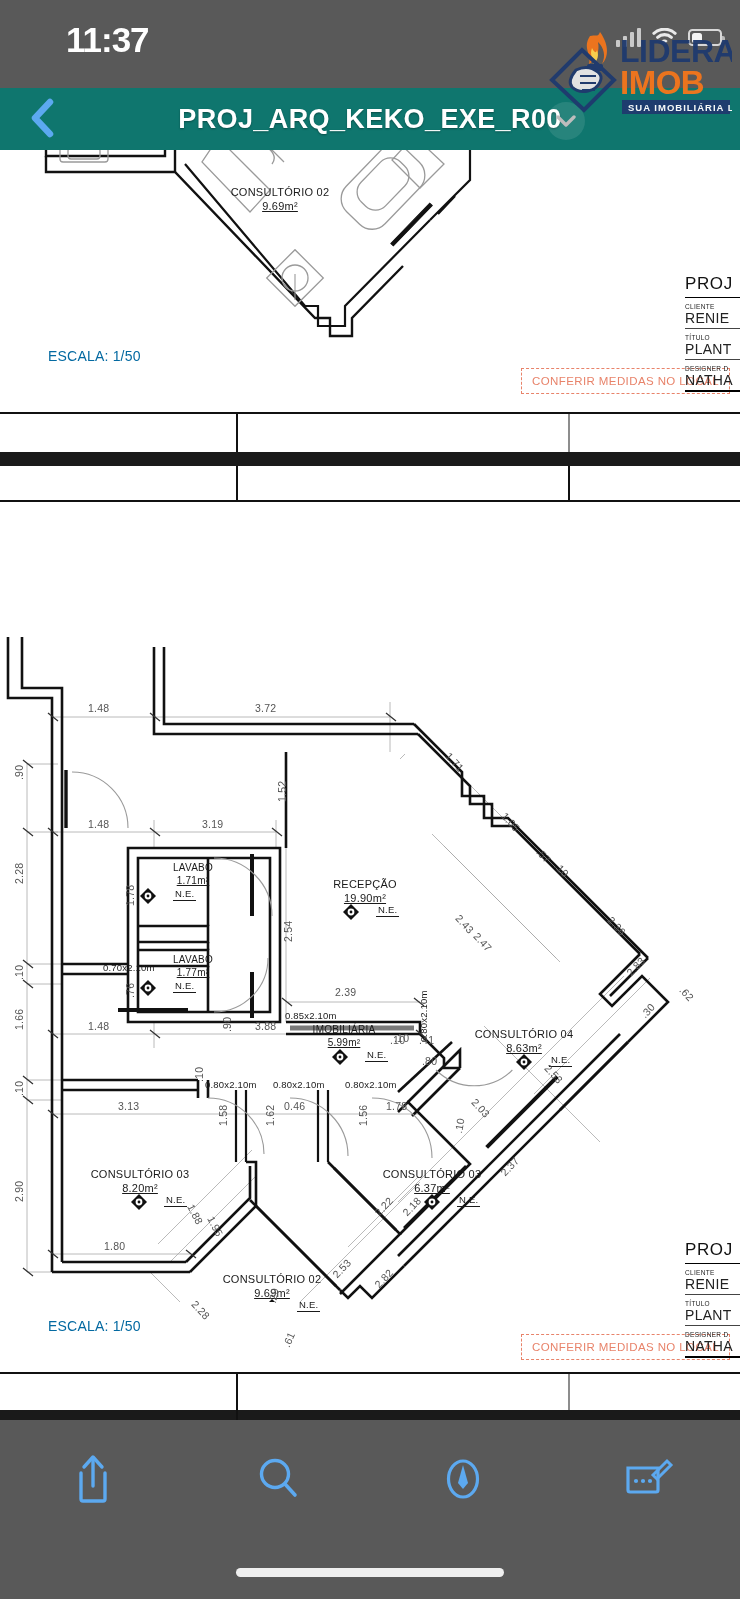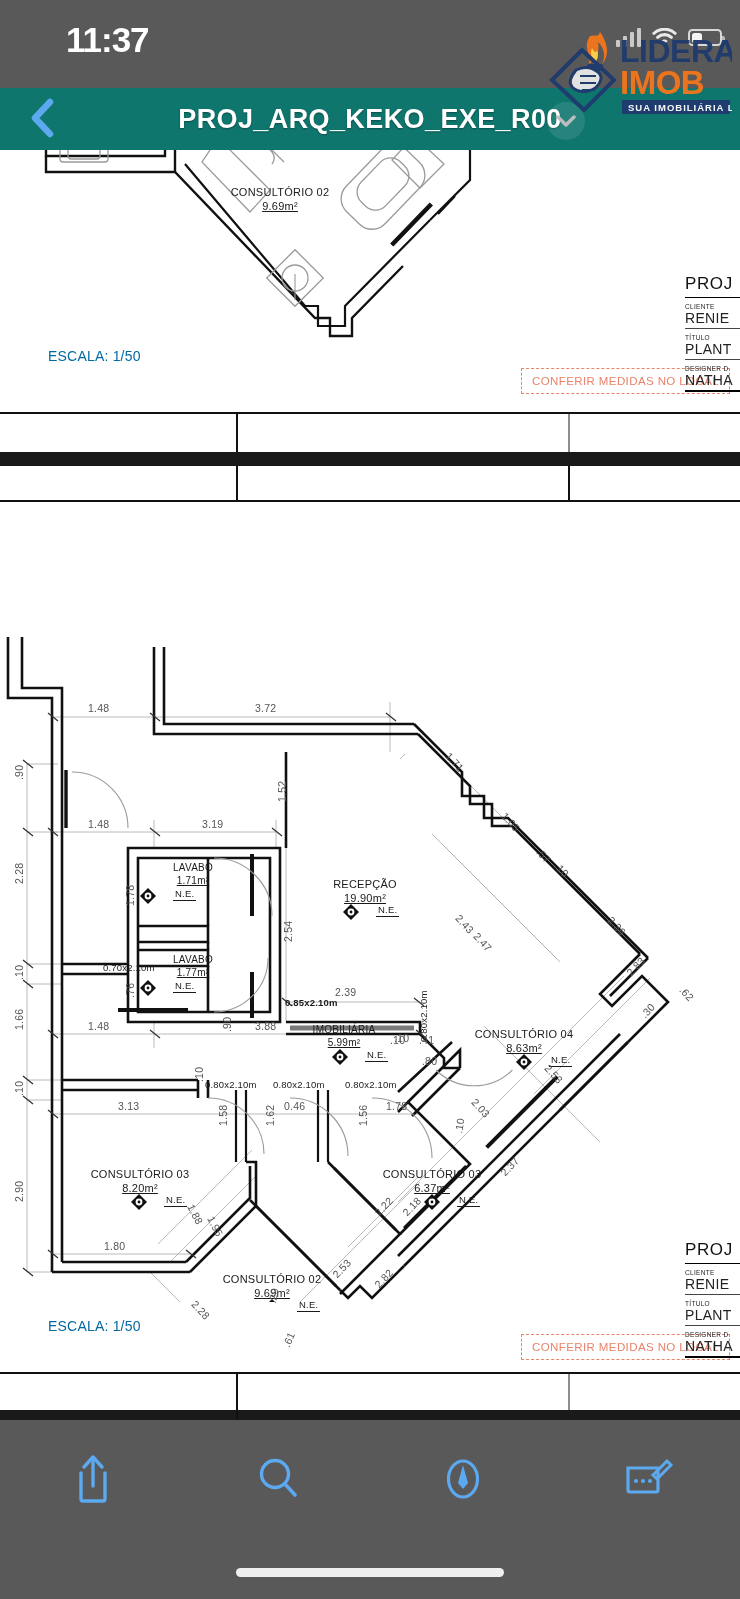--- a/index.html
+++ b/index.html
@@ -497,21 +497,21 @@
         <div class="nm">CONSULTÓRIO 04</div>
         <div class="ar">8.63m²</div>
       </div>
       <div class="ne" style="left:534px;top:552px;">
           <div class="sym"></div>
           <div class="txt">N.E.</div>
         </div>
 
       
       <div class="dim d" style="left:103px;top:460px;">0.70x2.10m</div>
-      <div class="dim d" style="left:285px;top:495px;font-weight:bold;">0.85x2.10m</div>
+      <div class="dim d" style="left:285px;top:508px;">0.85x2.10m</div>
       <div class="dim d" style="left:205px;top:577px;">0.80x2.10m</div>
       <div class="dim d" style="left:273px;top:577px;">0.80x2.10m</div>
       <div class="dim d" style="left:345px;top:577px;">0.80x2.10m</div>
       <div class="dim d" style="left:418px;top:540px;transform:rotate(-90deg);transform-origin:left top;">0.80x2.10m</div>
 
       
       <div class="dim" style="left:88px;top:200px;">1.48</div>
       <div class="dim" style="left:255px;top:200px;">3.72</div>
 
       

